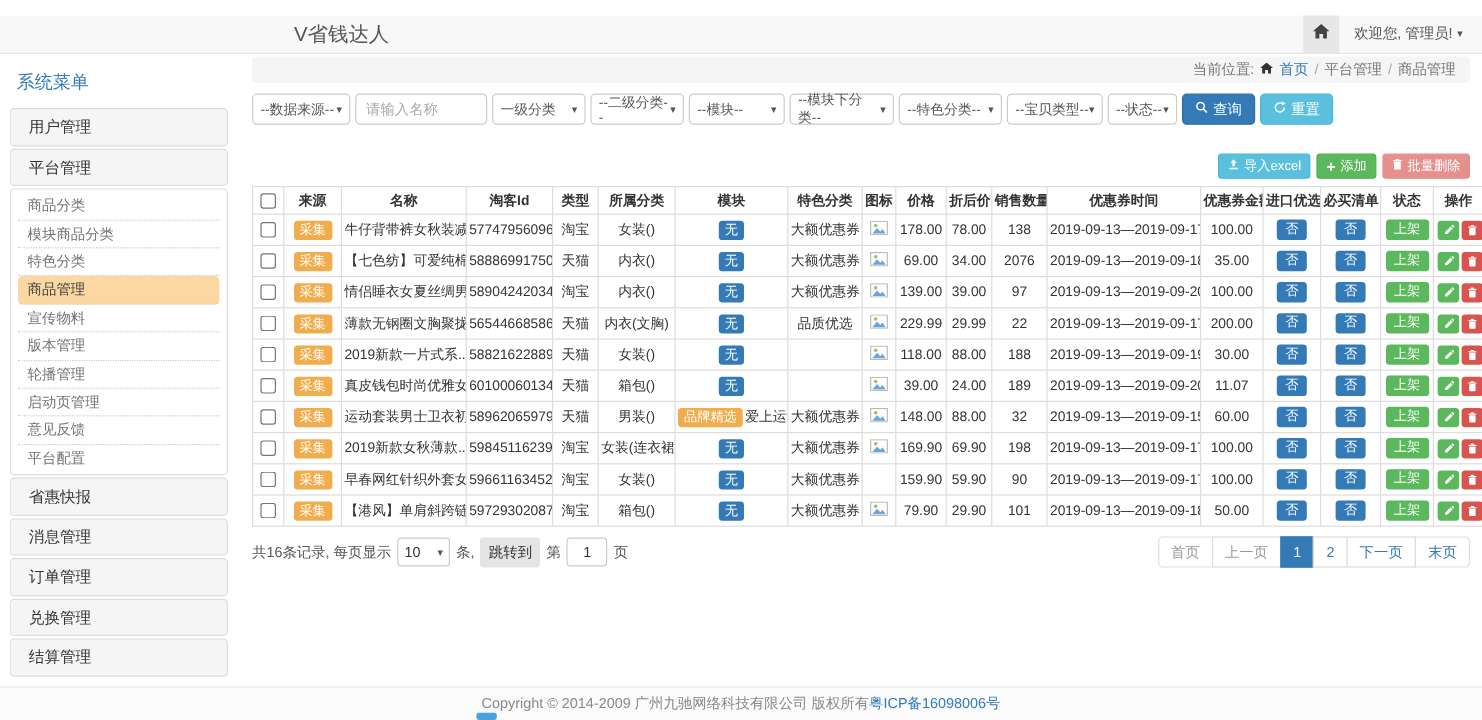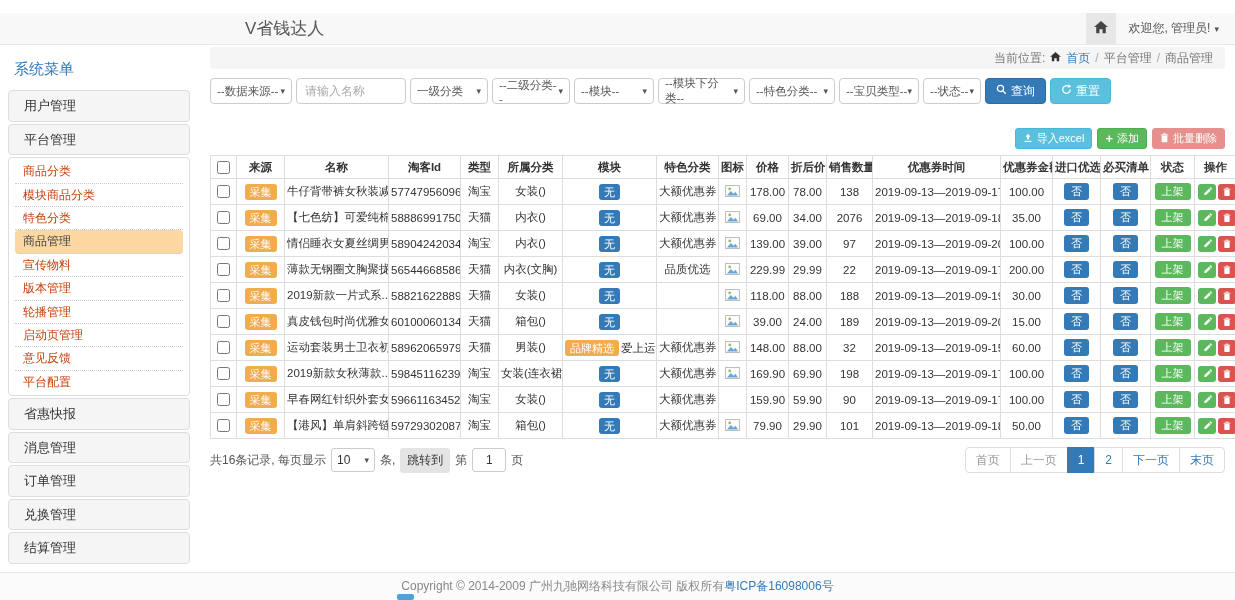--- a/index.html
+++ b/index.html
@@ -14,21 +14,21 @@
   .home-box { width:30px; height:100%; background:#e7e7e7; display:flex; align-items:center; justify-content:center; }
   .welcome { font-size:12px; color:#555; margin:0 16px 0 12px; display:flex; align-items:center; gap:4px; }
   .caret-sm { font-size:9px; color:#555; }
 
   
   .sidebar { position:absolute; left:8px; top:50px; width:182px; height:525px; overflow:hidden; }
   .sb-title { color:#337ab7; font-size:15px; font-weight:normal; padding:10px 6px 12px; line-height:1.2; }
   .sb-group { background:#f5f5f5; border:1px solid #ddd; border-radius:4px; padding:7px 15px;
     font-size:13px; color:#333; margin-bottom:2px; line-height:1.2; }
   .sb-panel { background:#fff; border:1px solid #ddd; border-radius:4px; padding:2px 6px; margin-bottom:2px; }
-  .sb-item { color:#c2410c; font-size:12px; padding:4px 8px; border-bottom:1px dotted #ccc; line-height:1.2; }
+  .sb-item { color:#737373; font-size:12px; padding:4px 8px; border-bottom:1px dotted #ccc; line-height:1.2; }
   .sb-item:last-child { border-bottom:none; }
   .sb-item.active { background:#fbd7a1; border-radius:4px; color:#444; }
 
   
   .main { position:absolute; left:210px; top:47px; width:1015px; }
   .breadcrumb { background:#f5f5f5; border-radius:4px; padding:4px 12px; font-size:12px;
     color:#777; display:flex; align-items:center; gap:5px; height:22px; margin-bottom:9px;justify-content:flex-end; }
   .bc-link { color:#337ab7; text-decoration:none; }
   .bc-sep { color:#aaa; }
 
@@ -454,21 +454,21 @@
           <td></td>
           <td><span><svg width="15" height="12" viewBox="0 0 16 13">
                 <rect x="0.5" y="0.5" width="15" height="12" fill="#fdfdfd" stroke="#b8b8b8"></rect>
                 <circle cx="5" cy="4.2" r="1.6" fill="#97c26c"></circle>
                 <path d="M2 11.5 L6.2 6.5 L9.2 9.6 L11.2 7.4 L14 11.5 Z" fill="#6aa7d8"></path>
               </svg></span></td>
           <td>39.00</td>
           <td>24.00</td>
           <td>189</td>
           <td class="t-time">2019-09-13—2019-09-20</td>
-          <td>15.00</td>
+          <td>11.07</td>
           <td><button class="badge-btn">否</button></td>
           <td><button class="badge-btn">否</button></td>
           <td><button class="status-btn">上架</button></td>
           <td><button class="op-btn op-edit">
               <svg width="9" height="9" viewBox="0 0 14 14">
                 <path d="M2 12.5 L2 9.8 L9.2 2.6 L11.9 5.3 L4.7 12.5 Z" fill="#fff"></path>
                 <path d="M10 1.8 L12.7 4.5 L13.6 3.6 A1 1 0 0 0 13.6 2.2 L12.3 0.9 A1 1 0 0 0 10.9 0.9 Z" fill="#fff"></path>
               </svg>
             </button><button class="op-btn op-del">
               <svg width="8" height="10" viewBox="0 0 12 14">

